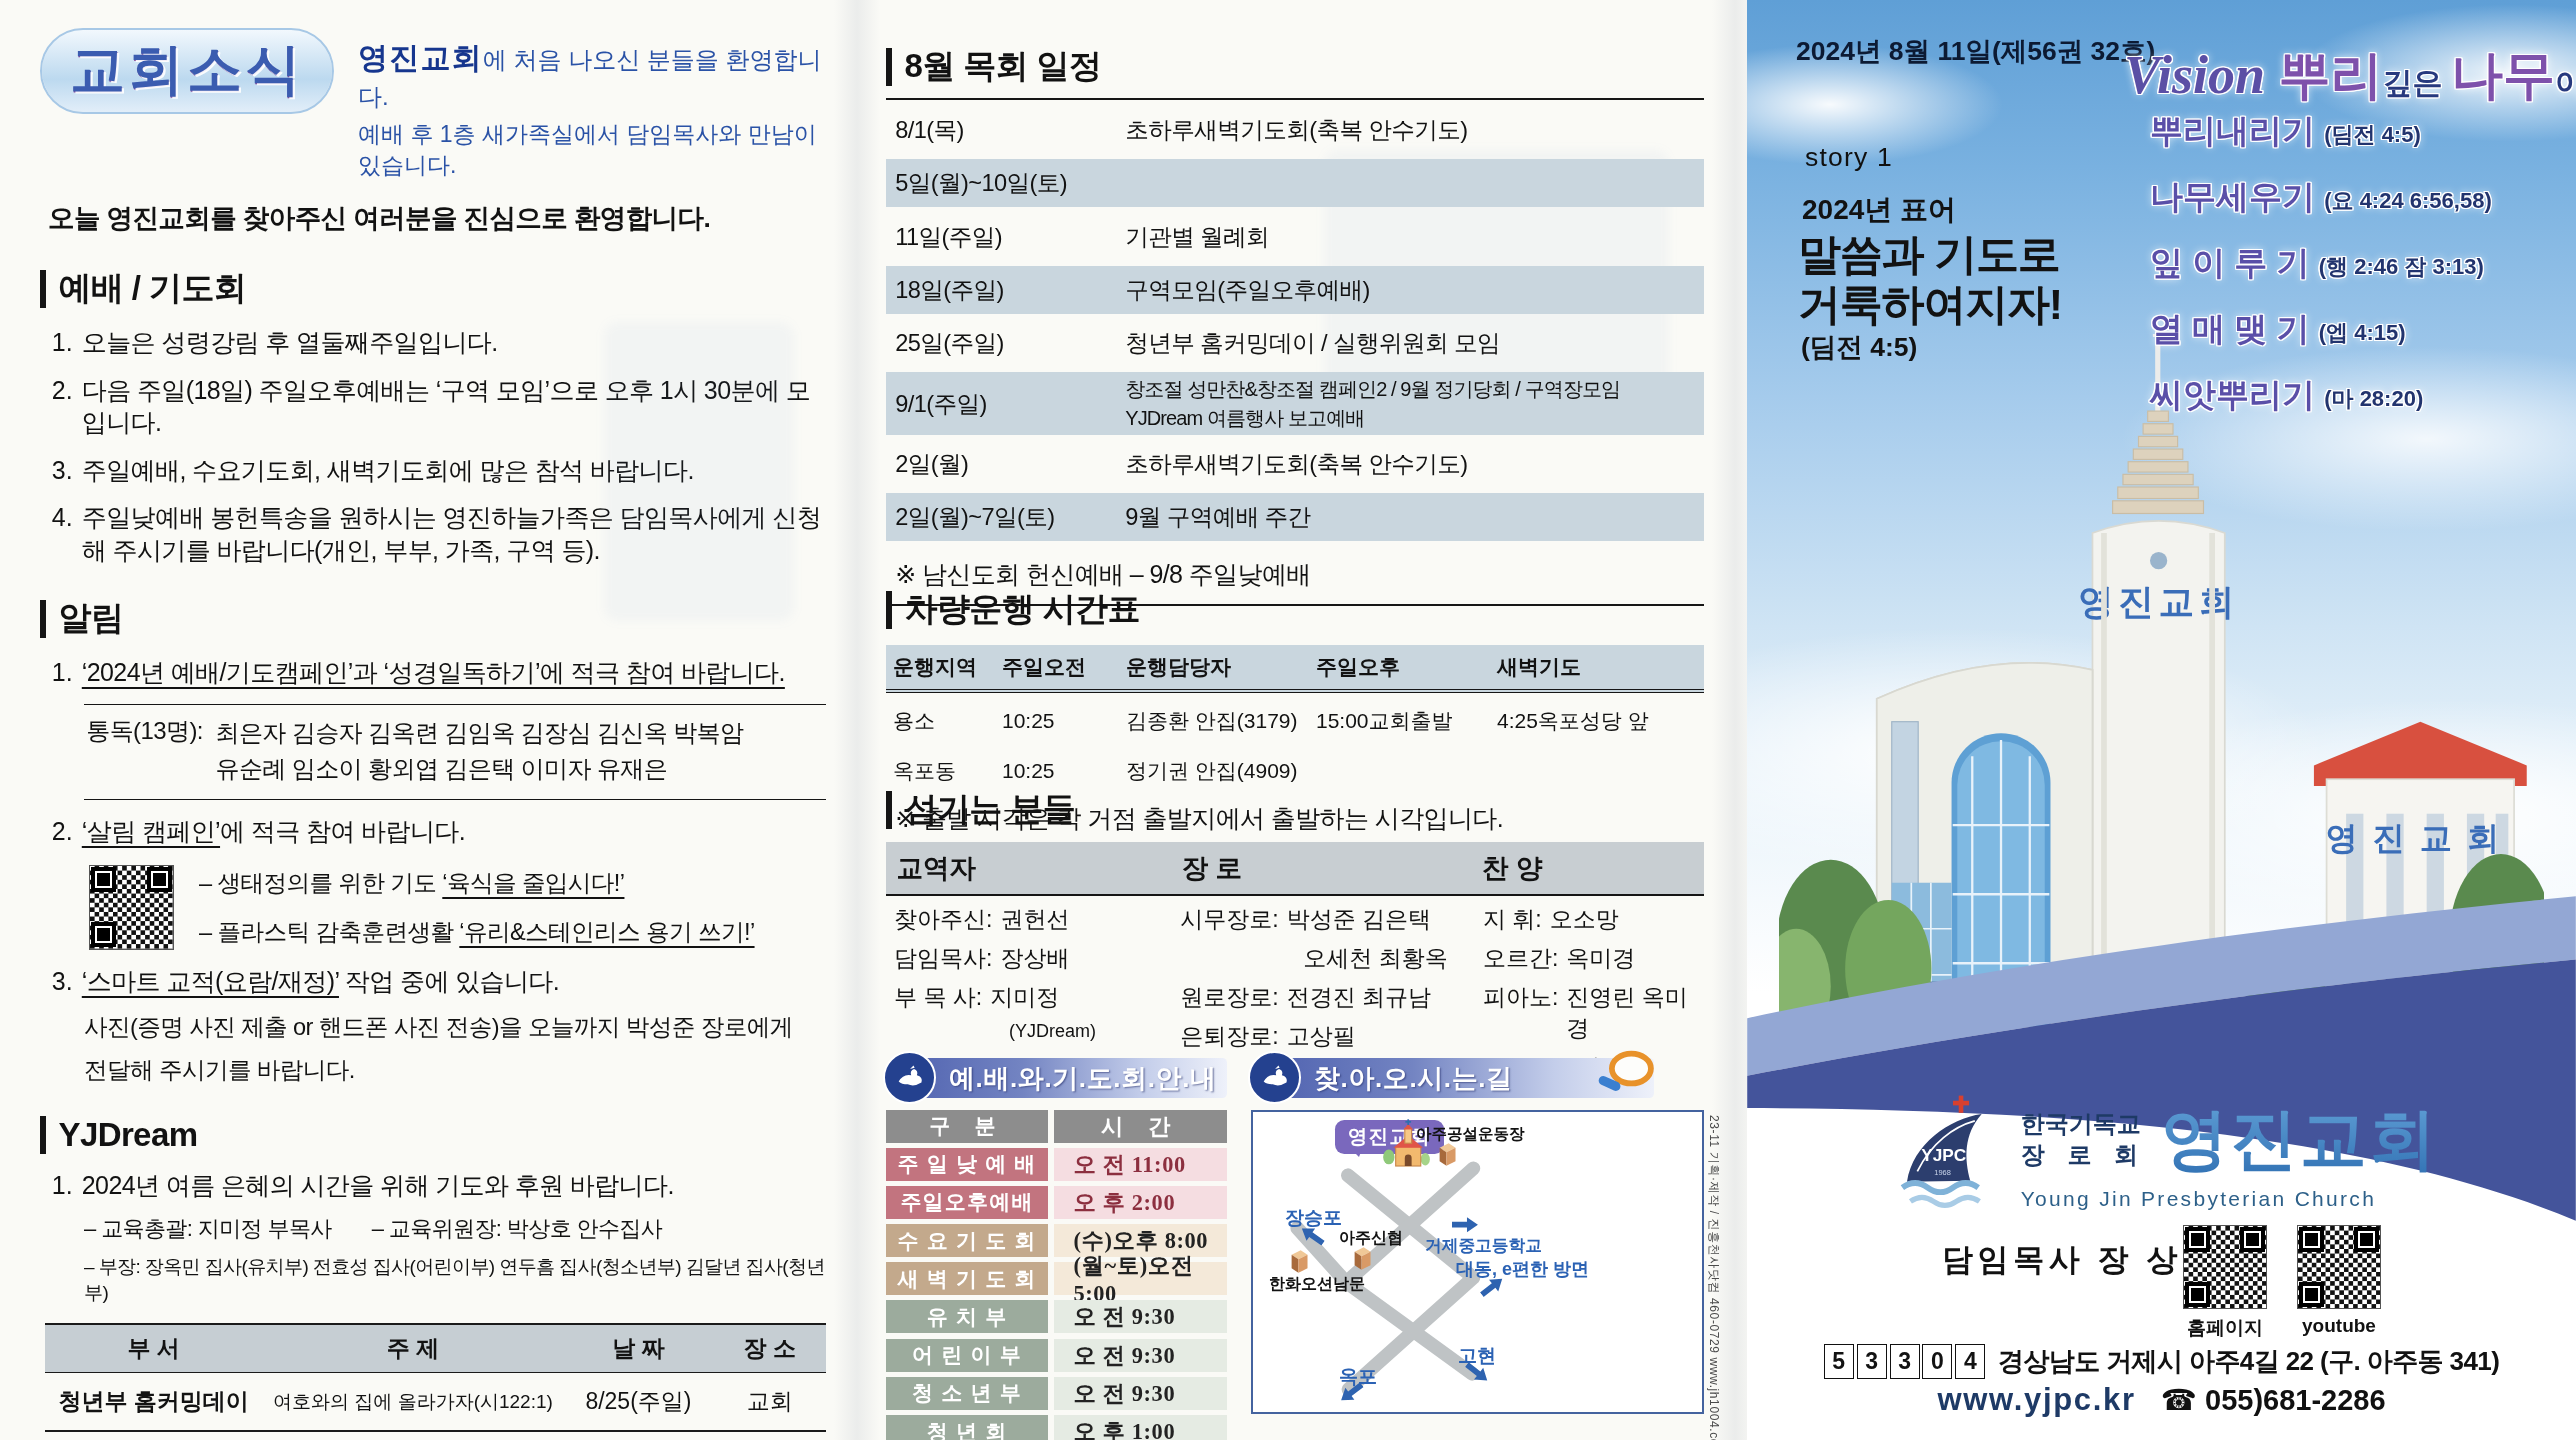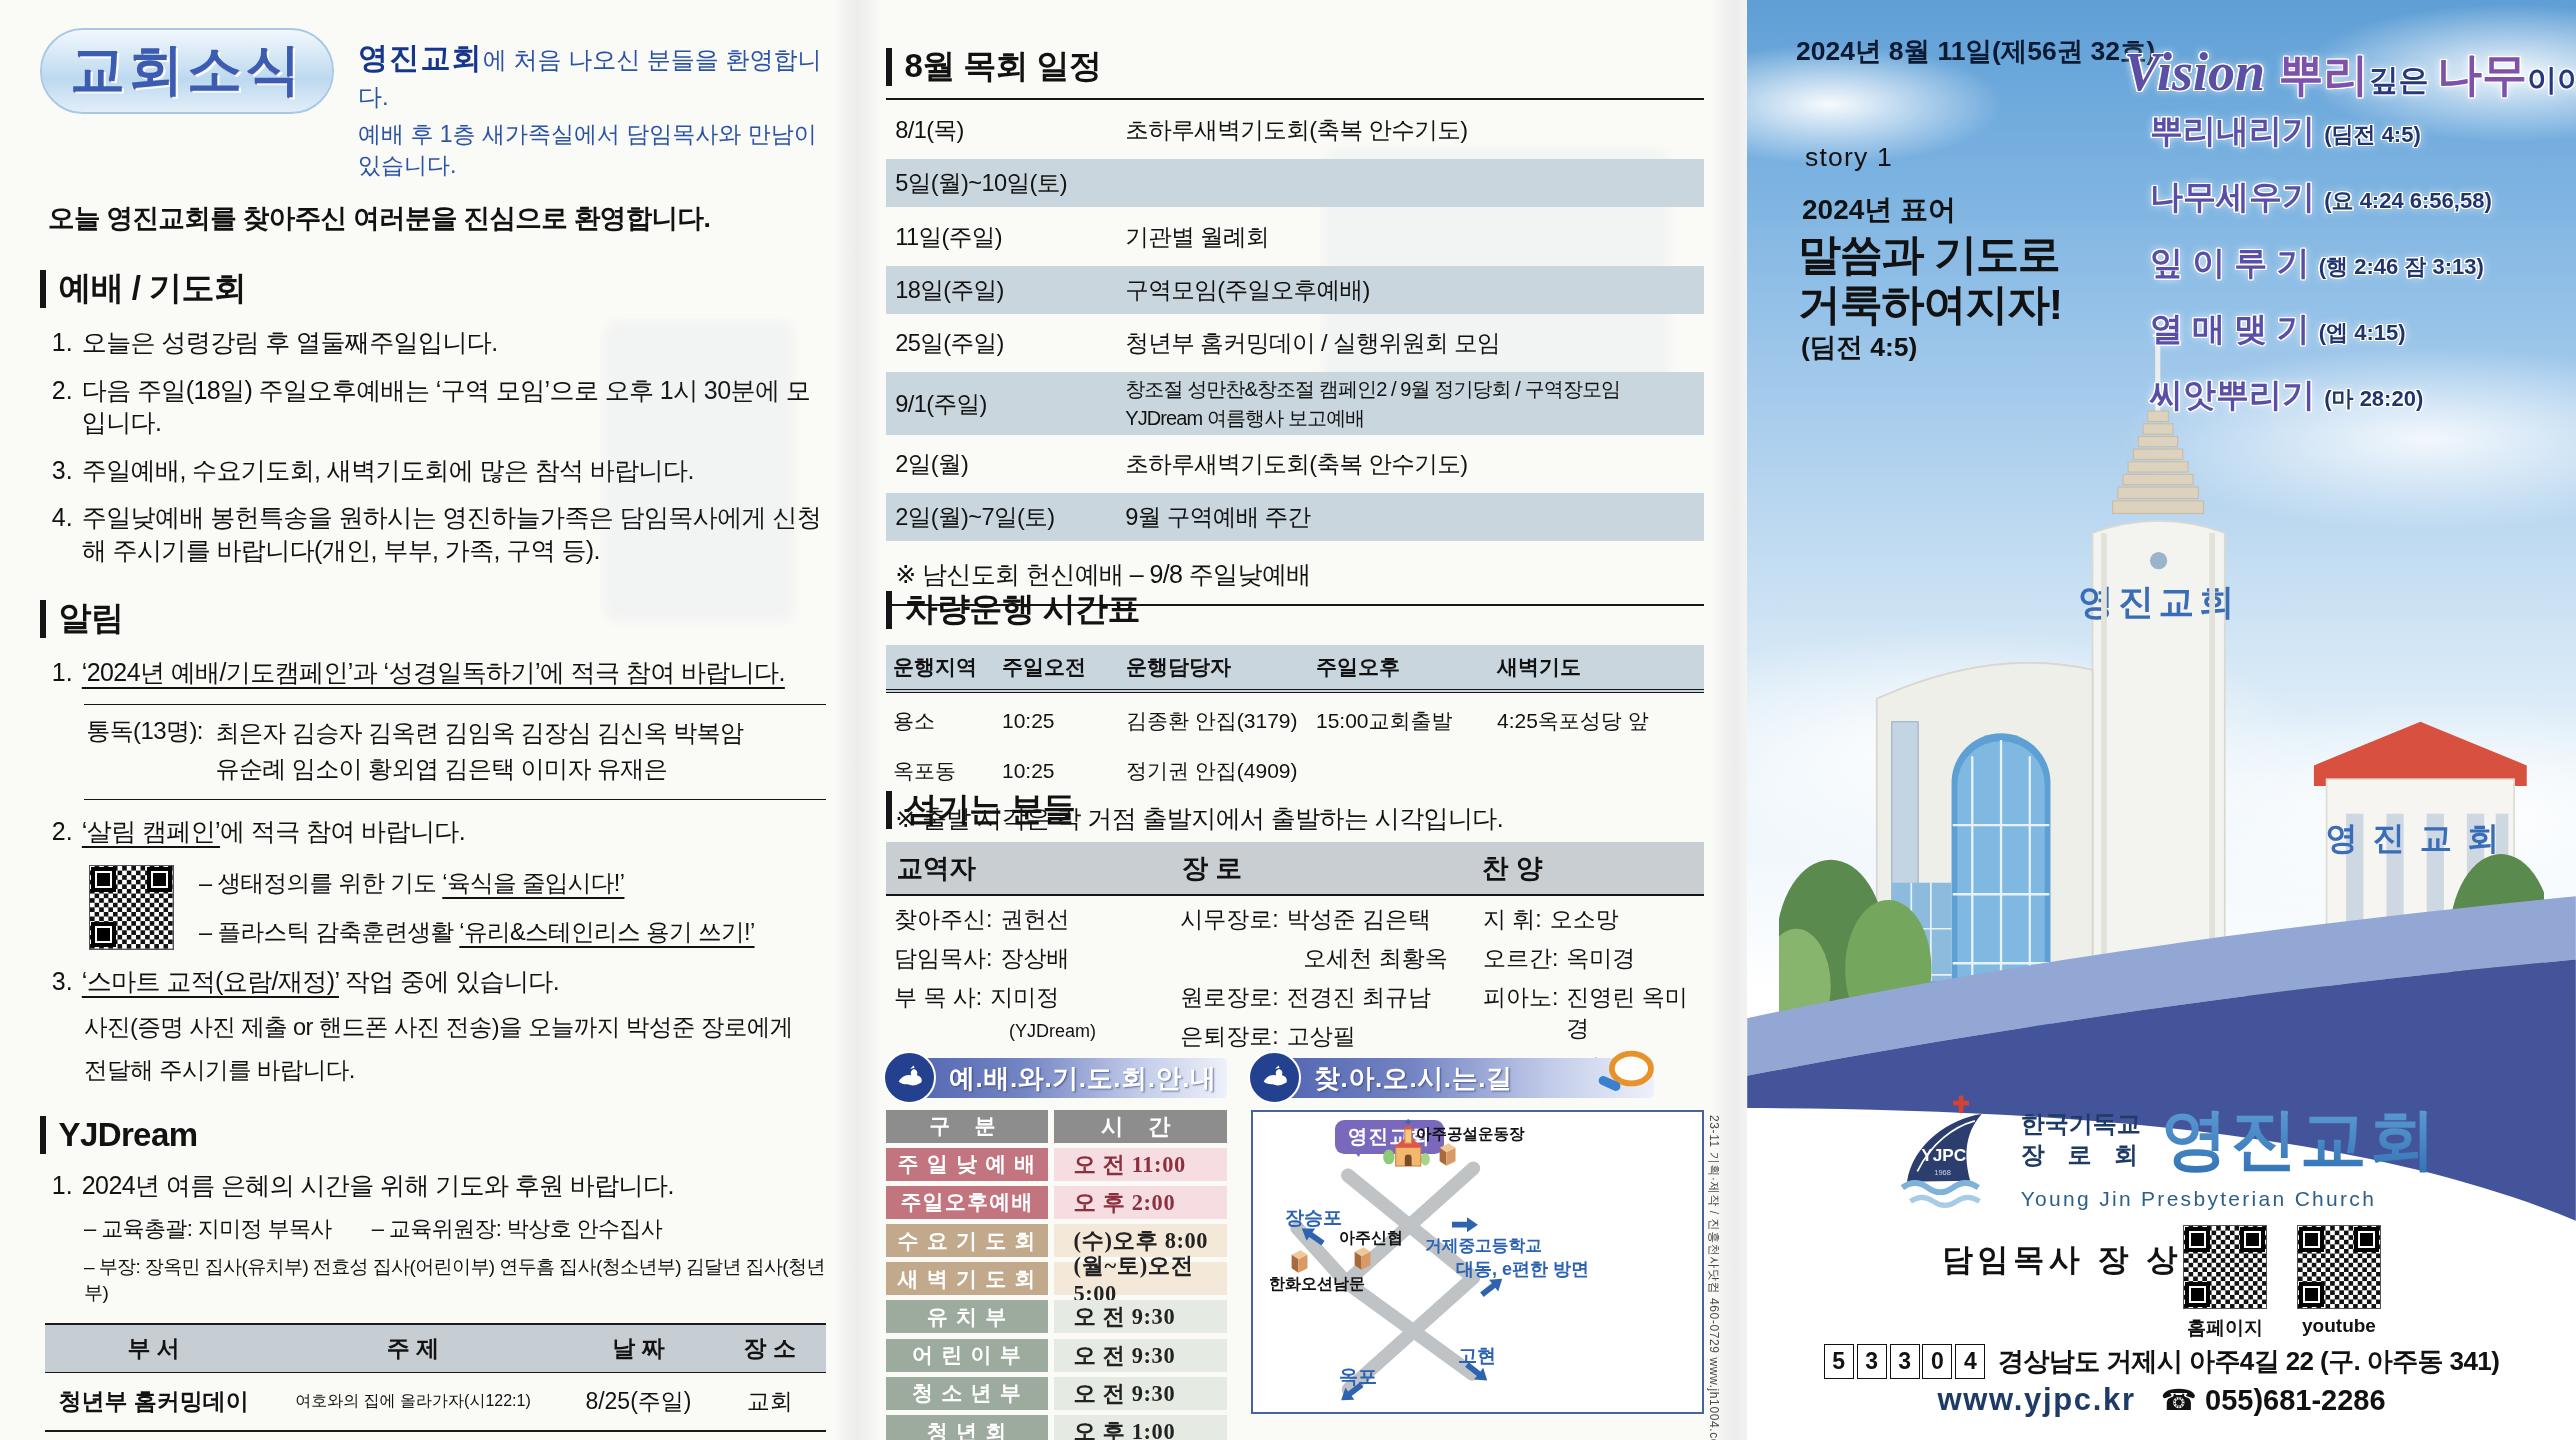--- a/index.html
+++ b/index.html
@@ -41,21 +41,21 @@
   .qr .tl{left:1.2px;top:1.2px;} .qr .tr{right:1.2px;top:1.2px;} .qr .bl{left:1.2px;bottom:1.2px;}
   .qr-sm{width:85px;height:85px;flex:none;}
   .campaign-lines{display:flex;flex-direction:column;gap:17.3px;font-size:23.6px;letter-spacing:-0.6px;}
   .yj-table{margin:17.3px 0 8px 4.6px;border-top:2.3px solid #1a1a1a;border-bottom:2.3px solid #1a1a1a;font-size:23px;}
   .yj-head{display:flex;background:#c6ced3;font-weight:bold;border-bottom:1.7px solid #1a1a1a;}
   .yj-head span{padding:8px 3.5px;text-align:center;}
   .yj-row{display:flex;align-items:center;}
   .yj-row span{padding:12.7px 3.5px;text-align:center;}
   .yjc1{width:28%;} .yjc2{width:39%;} .yjc3{width:19%;} .yjc4{width:14%;}
   .yj-row .yjc1{font-weight:bold;}
-  .yj-row .yjc2{font-size:16px;}
+  .yj-row .yjc2{font-size:19px;}
 
   
   #panel-mid{position:absolute;left:886px;top:28px;width:818px;height:1404px;}
   .m-block{position:absolute;left:0;right:0;}
   .rule{height:2.3px;background:#161616;margin:9.2px 0 5.8px;}
   .aug-row{display:flex;align-items:center;min-height:48px;font-size:23.6px;padding:2.3px 9.2px;margin:5.2px 0;letter-spacing:-0.6px;}
   .aug-row.shaded{background:#c9d6de;}
   .aug-date{width:230px;flex:none;}
   .aug-desc{flex:1;line-height:1.45;}
   .aug-desc.tight{font-size:20px;letter-spacing:-0.9px;}
@@ -105,21 +105,21 @@
   .clouds{position:absolute;left:0;top:0;width:100%;height:1045px;background:
     radial-gradient(ellipse 247px 86px at 10% 10%,rgba(255,255,255,.95),rgba(255,255,255,0) 70%),
     radial-gradient(ellipse 299px 98px at 92% 7%,rgba(255,255,255,.9),rgba(255,255,255,0) 70%),
     radial-gradient(ellipse 437px 132px at 82% 42%,rgba(255,255,255,.85),rgba(255,255,255,0) 70%),
     radial-gradient(ellipse 518px 173px at 25% 72%,#fff,rgba(255,255,255,0) 72%),
     radial-gradient(ellipse 495px 161px at 85% 78%,#fff,rgba(255,255,255,0) 72%);}
   .halo{text-shadow:1.2px 0 0 #fff,-1.2px 0 0 #fff,0 1.2px 0 #fff,0 -1.2px 0 #fff,1.2px 1.2px 0 #fff,-1.2px -1.2px 0 #fff,1.2px -1.2px 0 #fff,-1.2px 1.2px 0 #fff,0 0 8px rgba(255,255,255,.95);}
   .issue{position:absolute;left:49px;top:33px;font-size:26.5px;font-weight:bold;color:#0c1a33;}
   .vision-title{position:absolute;left:377px;top:41px;white-space:nowrap;}
   .v-en{font-family:"Liberation Serif","DejaVu Serif",serif;font-style:italic;font-weight:bold;font-size:54px;color:#5b4fa5;}
-  .v-big{font-size:45px;font-weight:bold;color:#7e51ab;}
+  .v-big{font-size:52px;font-weight:bold;color:#7e51ab;}
   .v-small{font-size:30px;font-weight:bold;color:#27397e;}
   .story{position:absolute;left:58px;top:142px;font-size:26.5px;color:#101010;letter-spacing:1.2px;}
   .motto-label{position:absolute;left:55px;top:191px;font-size:28px;font-weight:bold;}
   .motto1{position:absolute;left:51px;top:226px;font-size:43px;font-weight:bold;letter-spacing:-1.2px;}
   .motto2{position:absolute;left:51px;top:276px;font-size:43px;font-weight:bold;letter-spacing:-1.2px;}
   .motto-ref{position:absolute;left:54px;top:329px;font-size:26.5px;font-weight:bold;}
   .vision-list{position:absolute;left:403px;top:109px;margin:0;padding:0;list-style:none;}
   .vision-list li{margin-bottom:21px;white-space:nowrap;}
   .vi-name{font-size:33px;font-weight:bold;color:#5a4fa8;}
   .vi-ref{font-size:22px;font-weight:bold;color:#22346e;margin-left:9.2px;}

